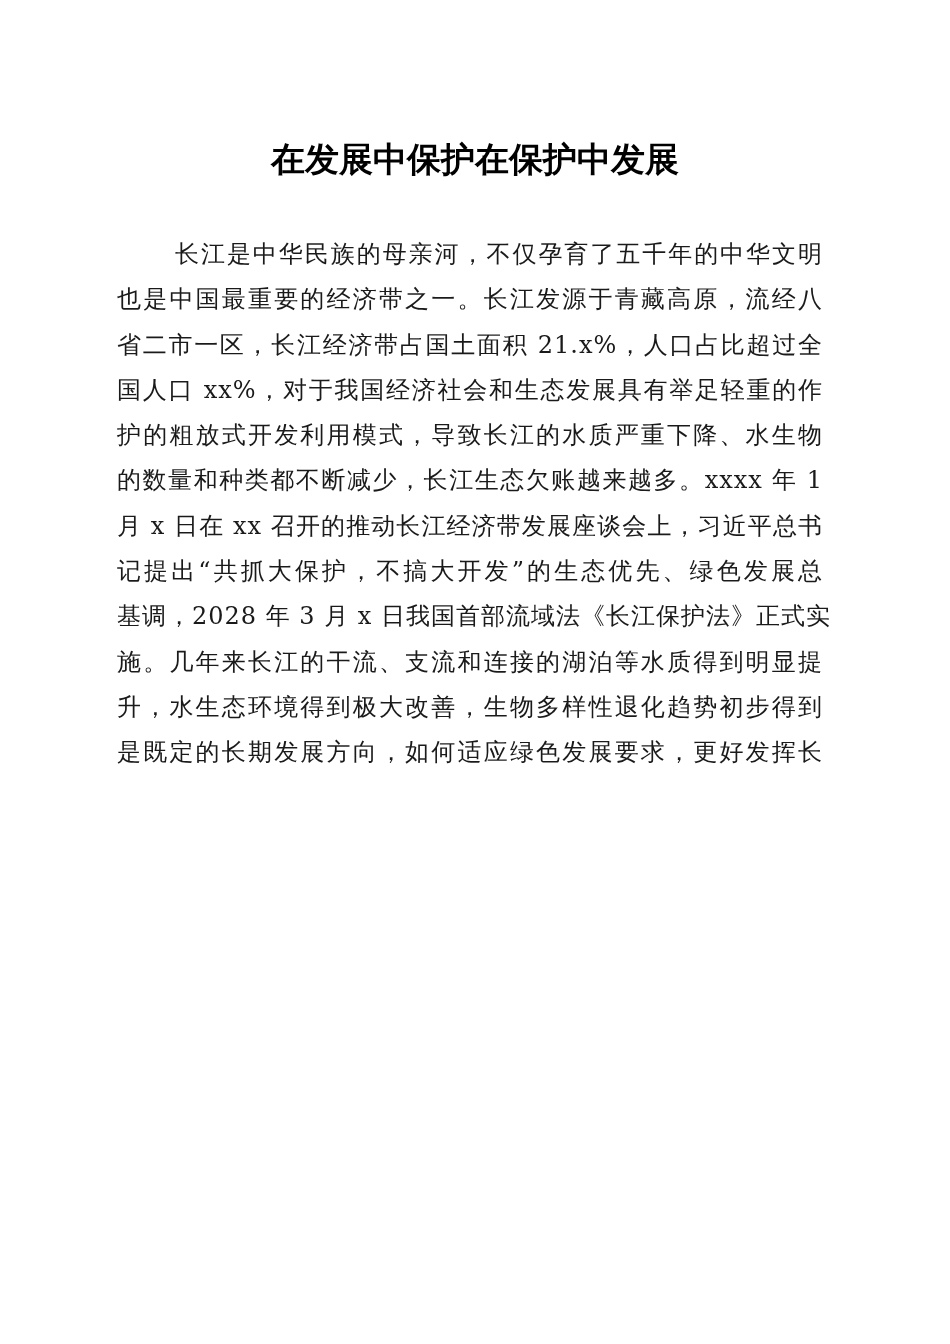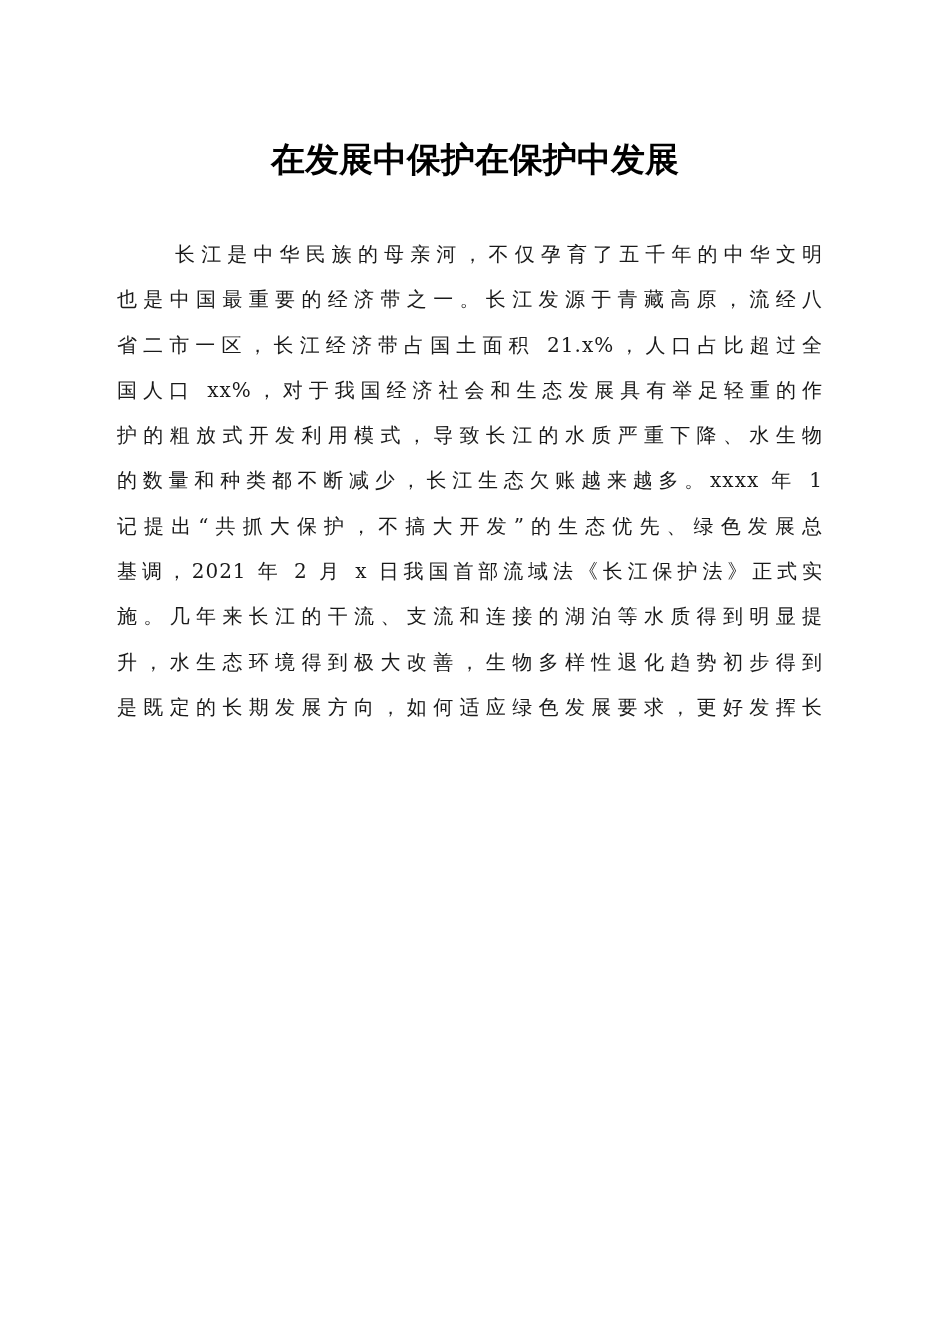--- a/index.html
+++ b/index.html
@@ -3,39 +3,40 @@
 <meta charset="utf-8">
 <style>
   html, body { margin: 0; padding: 0; background: #ffffff; }
   body { width: 950px; height: 1344px; position: relative; overflow: hidden;
          font-family: "DejaVu Serif", "Liberation Serif", serif; color: #111111; }
   .page { position: absolute; left: 0; top: 0; width: 950px; height: 1040px; background: #ffffff; }
   .title { position: absolute; left: 0; top: 136px; width: 950px; text-align: center;
            font-family: "DejaVu Sans", "Liberation Sans", sans-serif;
            font-weight: bold; font-size: 34px; letter-spacing: 0px; line-height: 46px; color: #000; }
   .body-text { position: absolute; left: 117px; top: 232px; width: 706px; }
-  .line { height: 45.3px; line-height: 45.3px; font-size: 20px; white-space: nowrap;
+  .line { height: 45.3px; line-height: 45.3px; font-size: 24px; white-space: nowrap;
           text-align: justify; text-align-last: justify; letter-spacing: 1px; color: #1a1a1a; }
   .line.indent { padding-left: 58px; }
   .line.last { text-align-last: left; }
 </style>
 </head>
 <body>
 
 <div class="page">
   <h1 class="title" style="margin:0;">在发展中保护在保护中发展</h1>
 
   <div class="body-text">
     <div>
       <div class="line indent">长江是中华民族的母亲河，不仅孕育了五千年的中华文明</div>
       <div class="line">也是中国最重要的经济带之一。长江发源于青藏高原，流经八</div>
       <div class="line">省二市一区，长江经济带占国土面积 21.x%，人口占比超过全</div>
       <div class="line">国人口 xx%，对于我国经济社会和生态发展具有举足轻重的作</div>
       <div class="line">护的粗放式开发利用模式，导致长江的水质严重下降、水生物</div>
       <div class="line">的数量和种类都不断减少，长江生态欠账越来越多。xxxx 年 1</div>
+      <div class="line">月 x 日在 xx 召开的推动长江经济带发展座谈会上，习近平总书</div>
       <div class="line">记提出“共抓大保护，不搞大开发”的生态优先、绿色发展总</div>
-      <div class="line">基调，2021 年 2 月 x 日我国首部流域法《长江保护法》正式实</div>
+      <div class="line">基调，2028 年 3 月 x 日我国首部流域法《长江保护法》正式实</div>
       <div class="line">施。几年来长江的干流、支流和连接的湖泊等水质得到明显提</div>
       <div class="line">升，水生态环境得到极大改善，生物多样性退化趋势初步得到</div>
       <div class="line">是既定的长期发展方向，如何适应绿色发展要求，更好发挥长</div>
     </div>
   </div>
 </div>
 
 </body></html>

